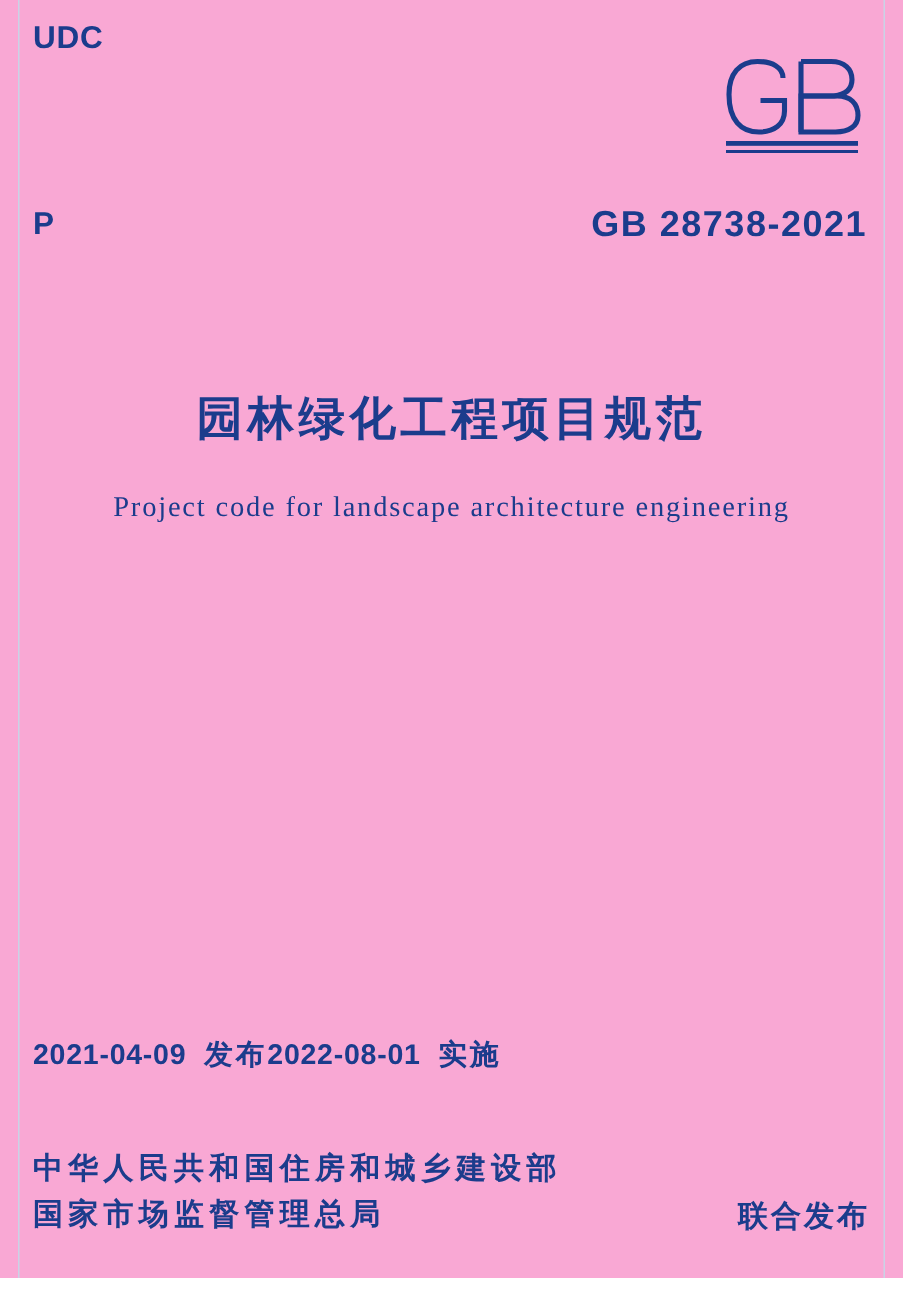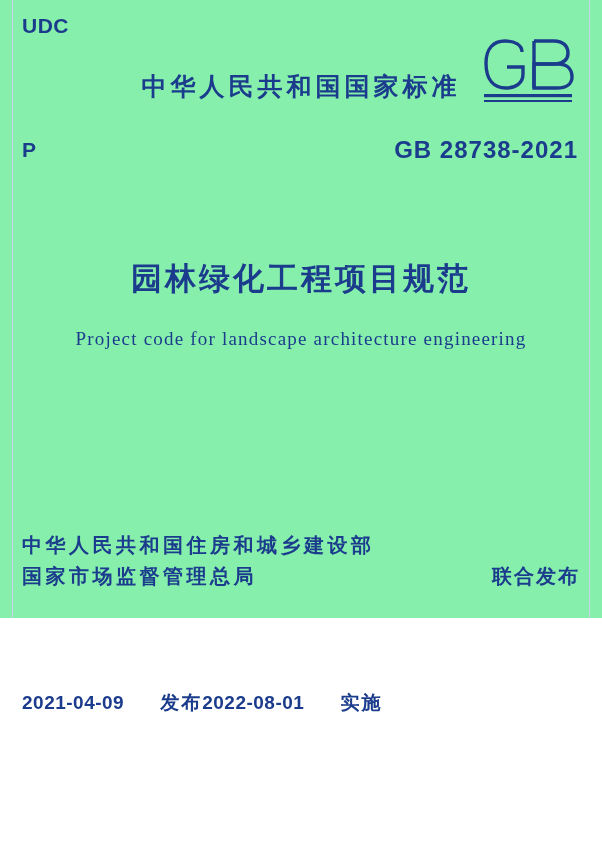--- a/index.html
+++ b/index.html
@@ -10,22 +10,22 @@
   body {
     width: 602px;
     height: 862px;
     font-family: "Liberation Sans", sans-serif;
     color: #1b3c8c;
     overflow: hidden;
   }
   .page {
     position: relative;
     width: 602px;
-    height: 618px;
-    background: #86efac;
+    height: 852px;
+    background: #f9a8d4;
   }
   
   .rule {
     position: absolute;
     top: 0;
     bottom: 0;
     width: 1px;
     background: #c9d3e6;
   }
   .rule.left  { left: 12px; }
@@ -109,21 +109,21 @@
     top: 690px;
     display: flex;
     align-items: baseline;
     font-size: 19px;
     font-weight: bold;
     color: #1b3c8c;
   }
   .date-group { display: flex; align-items: baseline; }
   .date-value { letter-spacing: 0.5px; }
   .date-label {
-    margin-left: 36px;
+    margin-left: 12px;
     letter-spacing: 2px;
   }
 
   .issuers {
     position: absolute;
     left: 22px;
     right: 22px;
     bottom: 26px;
     display: flex;
     justify-content: space-between;
@@ -149,21 +149,20 @@
 </head>
 <body>
 
 <div class="page">
 
   <div class="rule left"></div>
   <div class="rule right"></div>
 
   <div class="udc">UDC</div>
 
-  <div class="national-standard">中华人民共和国国家标准</div>
 
   <div class="gb-logo">
     <svg width="96" height="70" viewBox="0 0 96 70" aria-hidden="true">
       <g fill="none" stroke="#1b3c8c" stroke-width="3.4">
 
         <path d="M42 16 C42 9, 35 5, 25 5 C13 5, 6 13, 6 27 C6 44, 14 52, 26 52 C36 52, 43 47, 43 38 L43 31 L27 31"></path>
 
         <path d="M54 5 L74 5 C83 5, 88 10, 88 17 C88 23, 84 27, 76 28 L54 28"></path>
         <path d="M54 28 L78 28 C87 28, 92 33, 92 41 C92 48, 86 52, 77 52 L54 52 Z"></path>
         <path d="M54 5 L54 52"></path>

